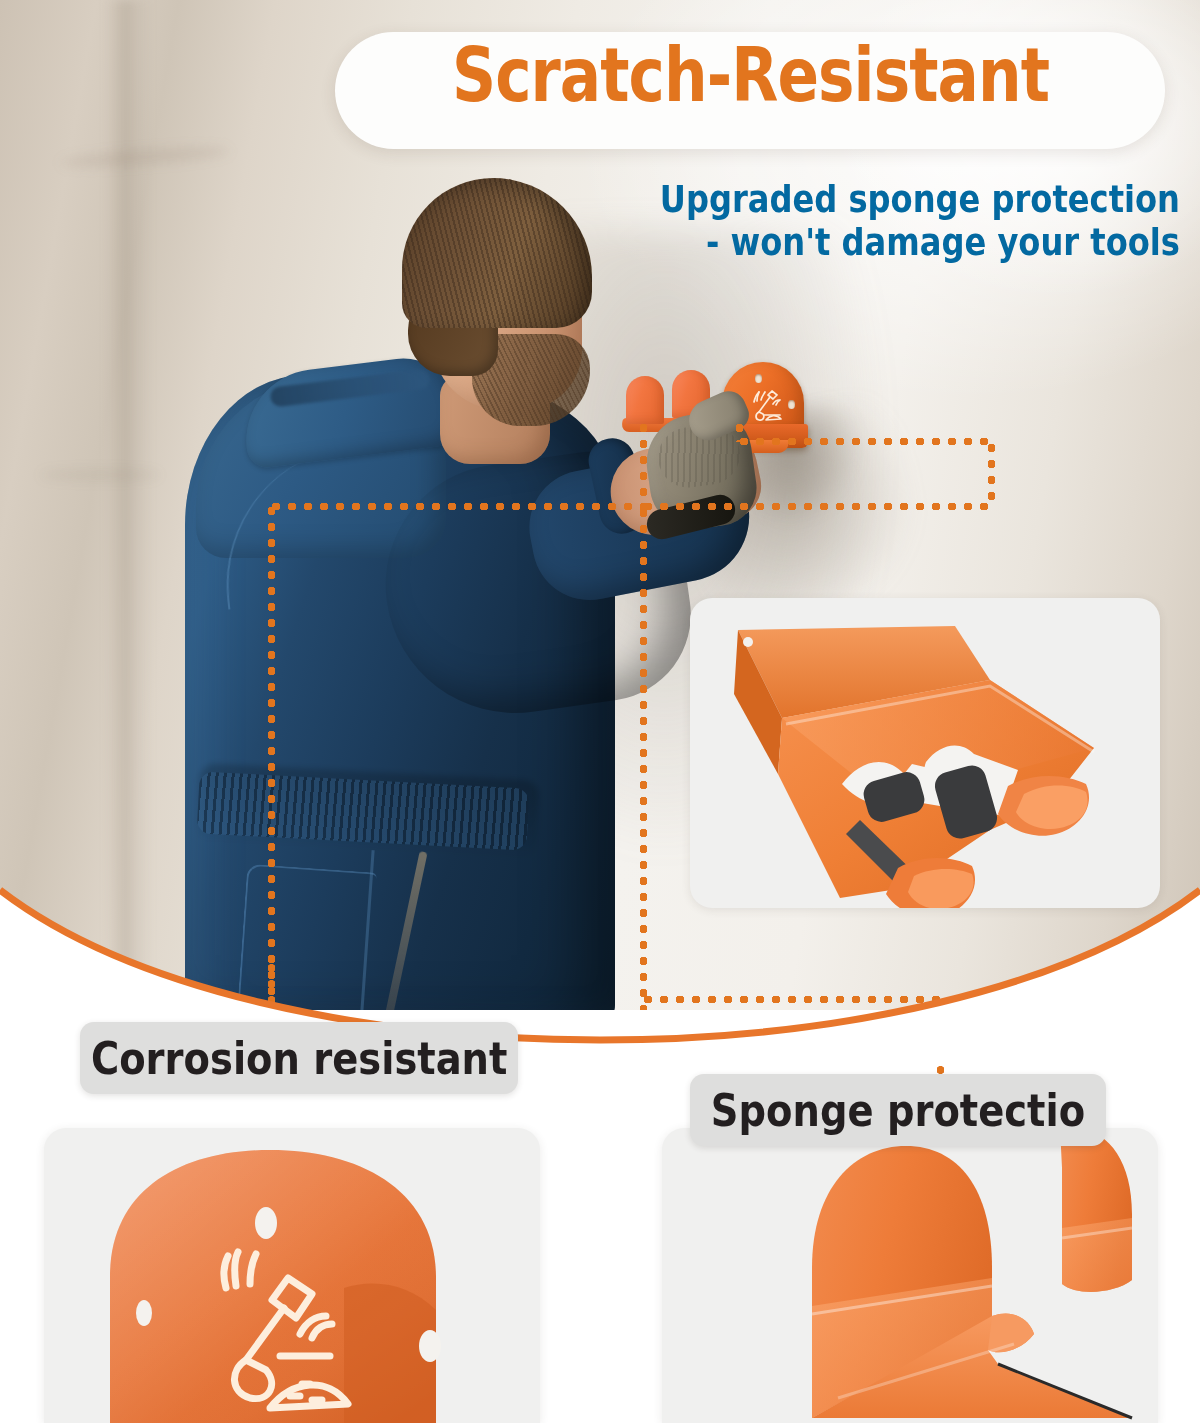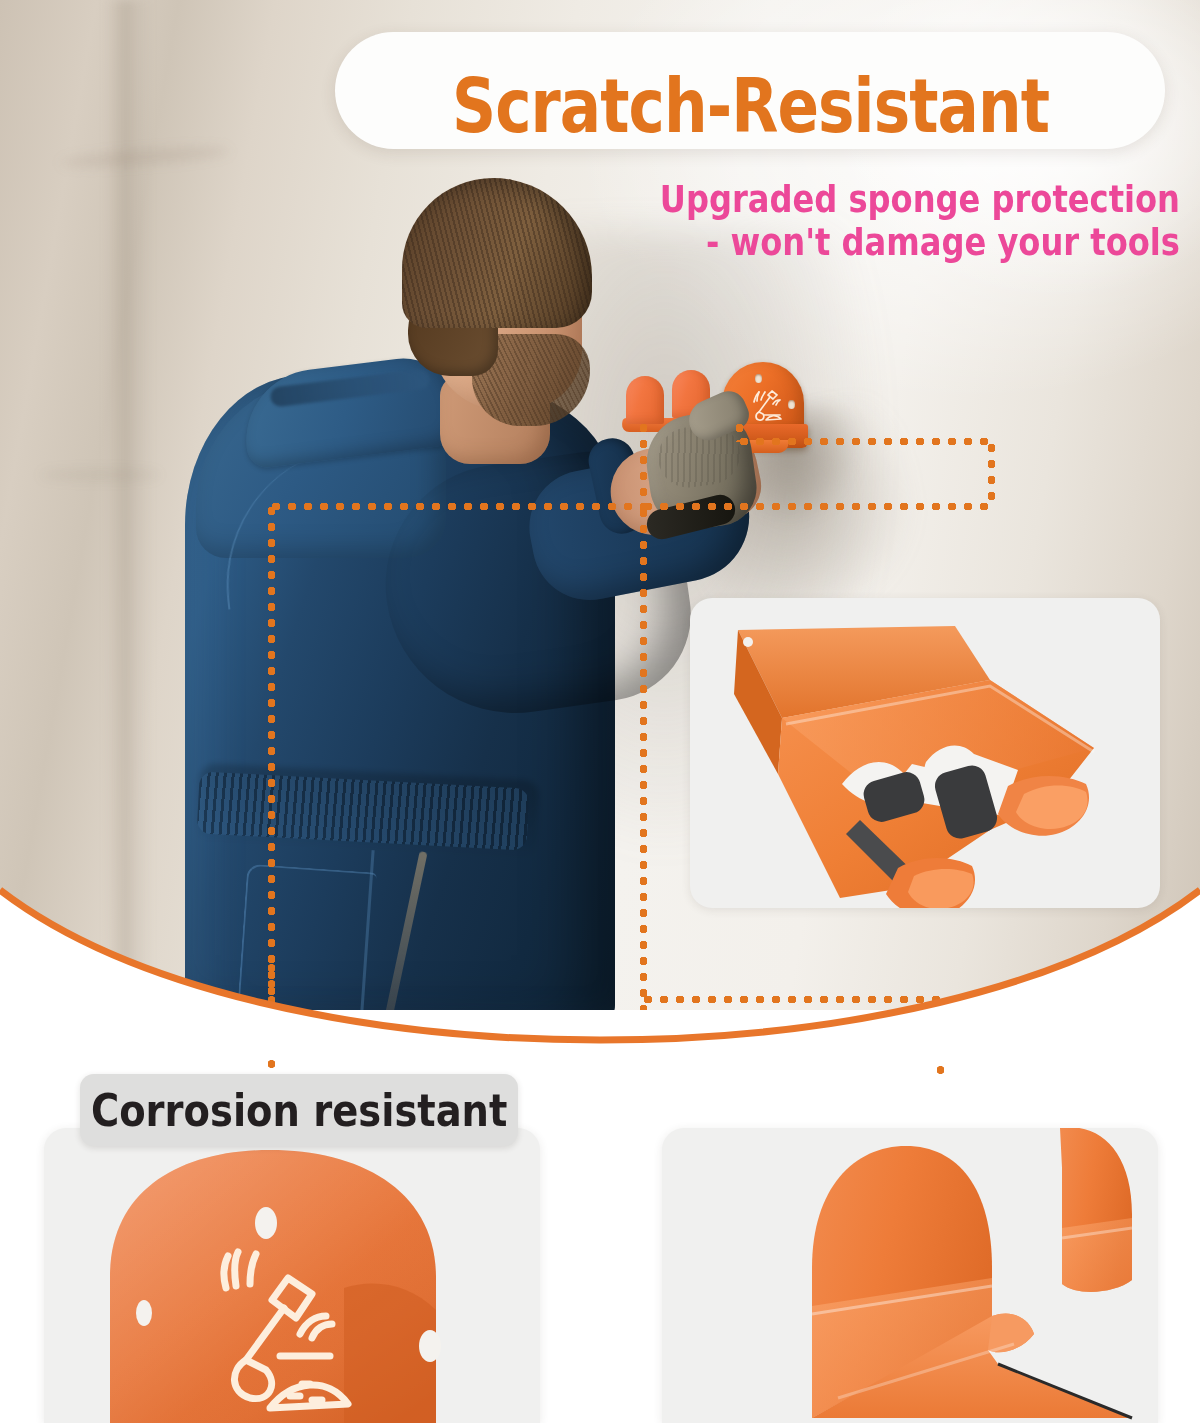--- a/index.html
+++ b/index.html
@@ -292,30 +292,30 @@
   .dotted-white.dot-v { background-image:radial-gradient(circle, #e2751e 44%, rgba(226,117,30,0) 48%); }
 
   
   .curve-divider { position:absolute; left:0; top:860px; width:1200px; height:200px; z-index:12; }
 
   
   .title-pill {
     position:absolute; left:335px; top:32px; width:830px; height:117px;
     background:#fdfdfc; border-radius:60px; z-index:20;
     box-shadow:0 4px 16px rgba(70,50,30,0.12);
-    display:flex; align-items:flex-end; justify-content:center;
+    display:flex; align-items:flex-start; justify-content:center;
   }
   .title-text {
     font-family:"Liberation Sans Narrow","DejaVu Sans Condensed","Liberation Sans", sans-serif;
     font-weight:bold; font-size:74px; letter-spacing:-1px;
     color:#e2751e; transform:scaleX(0.92); white-space:nowrap;
   }
   .subtitle {
     position:absolute; left:600px; top:178px; width:580px; z-index:20;
-    text-align:right; color:#ec4899;
+    text-align:right; color:#0369a1;
     font-family:"Liberation Sans Narrow","DejaVu Sans Condensed","Liberation Sans", sans-serif;
     font-weight:bold; font-size:38px; line-height:43px; letter-spacing:0px;
   }
   .subtitle span { display:block; transform:scaleX(0.94); transform-origin:right center; }
 
   
   .badge {
     position:absolute; z-index:30;
     background:#dededd; border-radius:14px;
     display:flex; align-items:center; justify-content:center;
@@ -510,21 +510,21 @@
         <path d="M192 158 c-2 -14 -2 -26 2 -34"></path>
         <path d="M206 156 c0 -14 2 -22 6 -30"></path>
         <path d="M256 206 c6 -12 16 -18 26 -18"></path>
         <path d="M268 210 c4 -10 12 -14 20 -14"></path>
         <path d="M236 228 L286 228"></path>
         <path d="M226 280 c22 -28 58 -32 78 -4 Z"></path>
         <path d="M246 268 l10 0 M268 272 l10 0 M258 256 l8 0"></path>
       </g>
     </svg>
   </div>
-  <div class="badge" id="badge-corrosion" style="left:80px; top:1074px; width:438px; height:72px;">
+  <div class="badge" id="badge-corrosion" style="left:80px; top:1022px; width:438px; height:72px;">
     <span class="badge-text" style="font-size:45px;">Corrosion resistant</span>
   </div>
 
   <div class="card" id="card-sponge">
     <svg class="spg-art" viewBox="0 0 496 295">
       <defs>
         <linearGradient id="sg1" x1="0" y1="0" x2="1" y2="0.4">
           <stop offset="0%" stop-color="#f28b4e"></stop>
             <stop offset="48%" stop-color="#ee7c39"></stop>
           <stop offset="100%" stop-color="#e06c29"></stop>
@@ -546,14 +546,17 @@
       <path d="M150 290 L330 188 C352 180 368 192 372 206 C360 222 338 228 326 222 L336 236 L470 290 Z" fill="url(#sg2)"></path>
       <path d="M330 188 C352 180 368 192 372 206 C360 222 338 228 326 222" fill="#f69a61"></path>
       <path d="M336 236 L470 290" fill="none" stroke="#2a2a2a" stroke-width="3"></path>
       <path d="M176 270 L352 216" fill="none" stroke="#ffffff" stroke-opacity="0.28" stroke-width="3"></path>
 
       <path d="M398 0 L398 0 C438 -6 470 24 470 86 L470 152 C452 166 414 168 400 156 L400 40 Z" fill="url(#sg1)"></path>
       <path d="M400 100 L470 90 L470 152 C452 166 414 168 400 156 Z" fill="url(#sg3)" opacity="0.6"></path>
       <path d="M400 110 L470 100" fill="none" stroke="#ffffff" stroke-opacity="0.35" stroke-width="3"></path>
     </svg>
   </div>
+  <div class="badge" id="badge-sponge" style="left:690px; top:1074px; width:416px; height:72px;">
+    <span class="badge-text" style="font-size:45px;">Sponge protectio</span>
+  </div>
 
 </div>
 
 </body></html>

